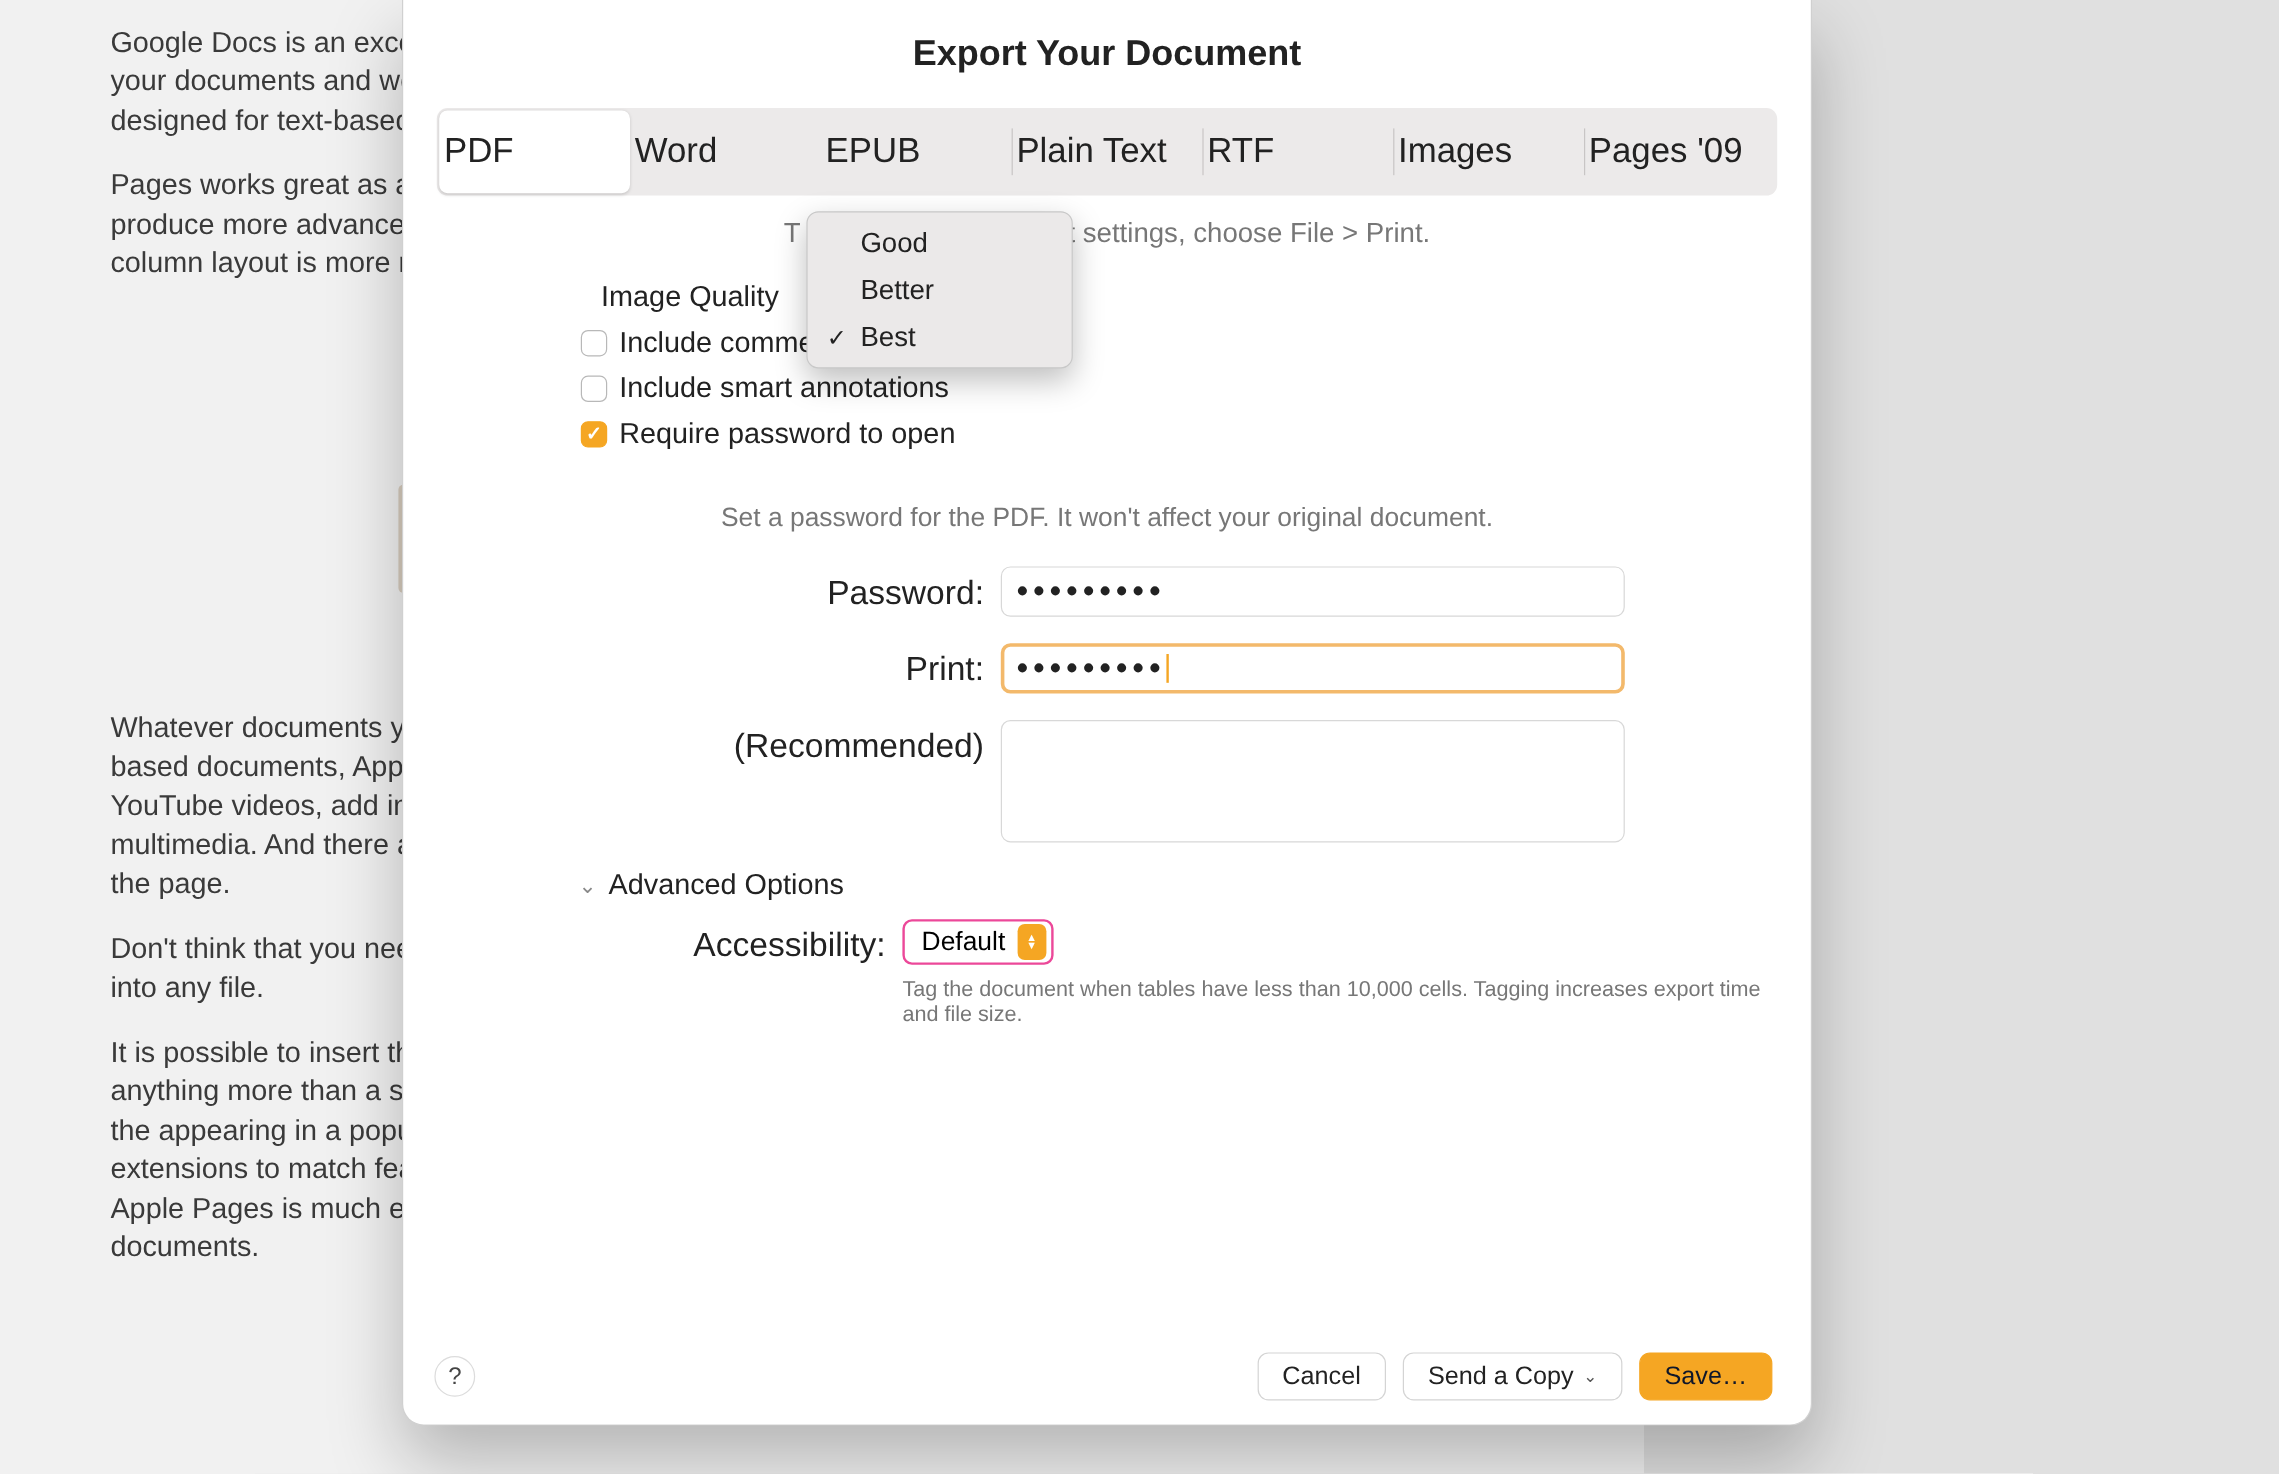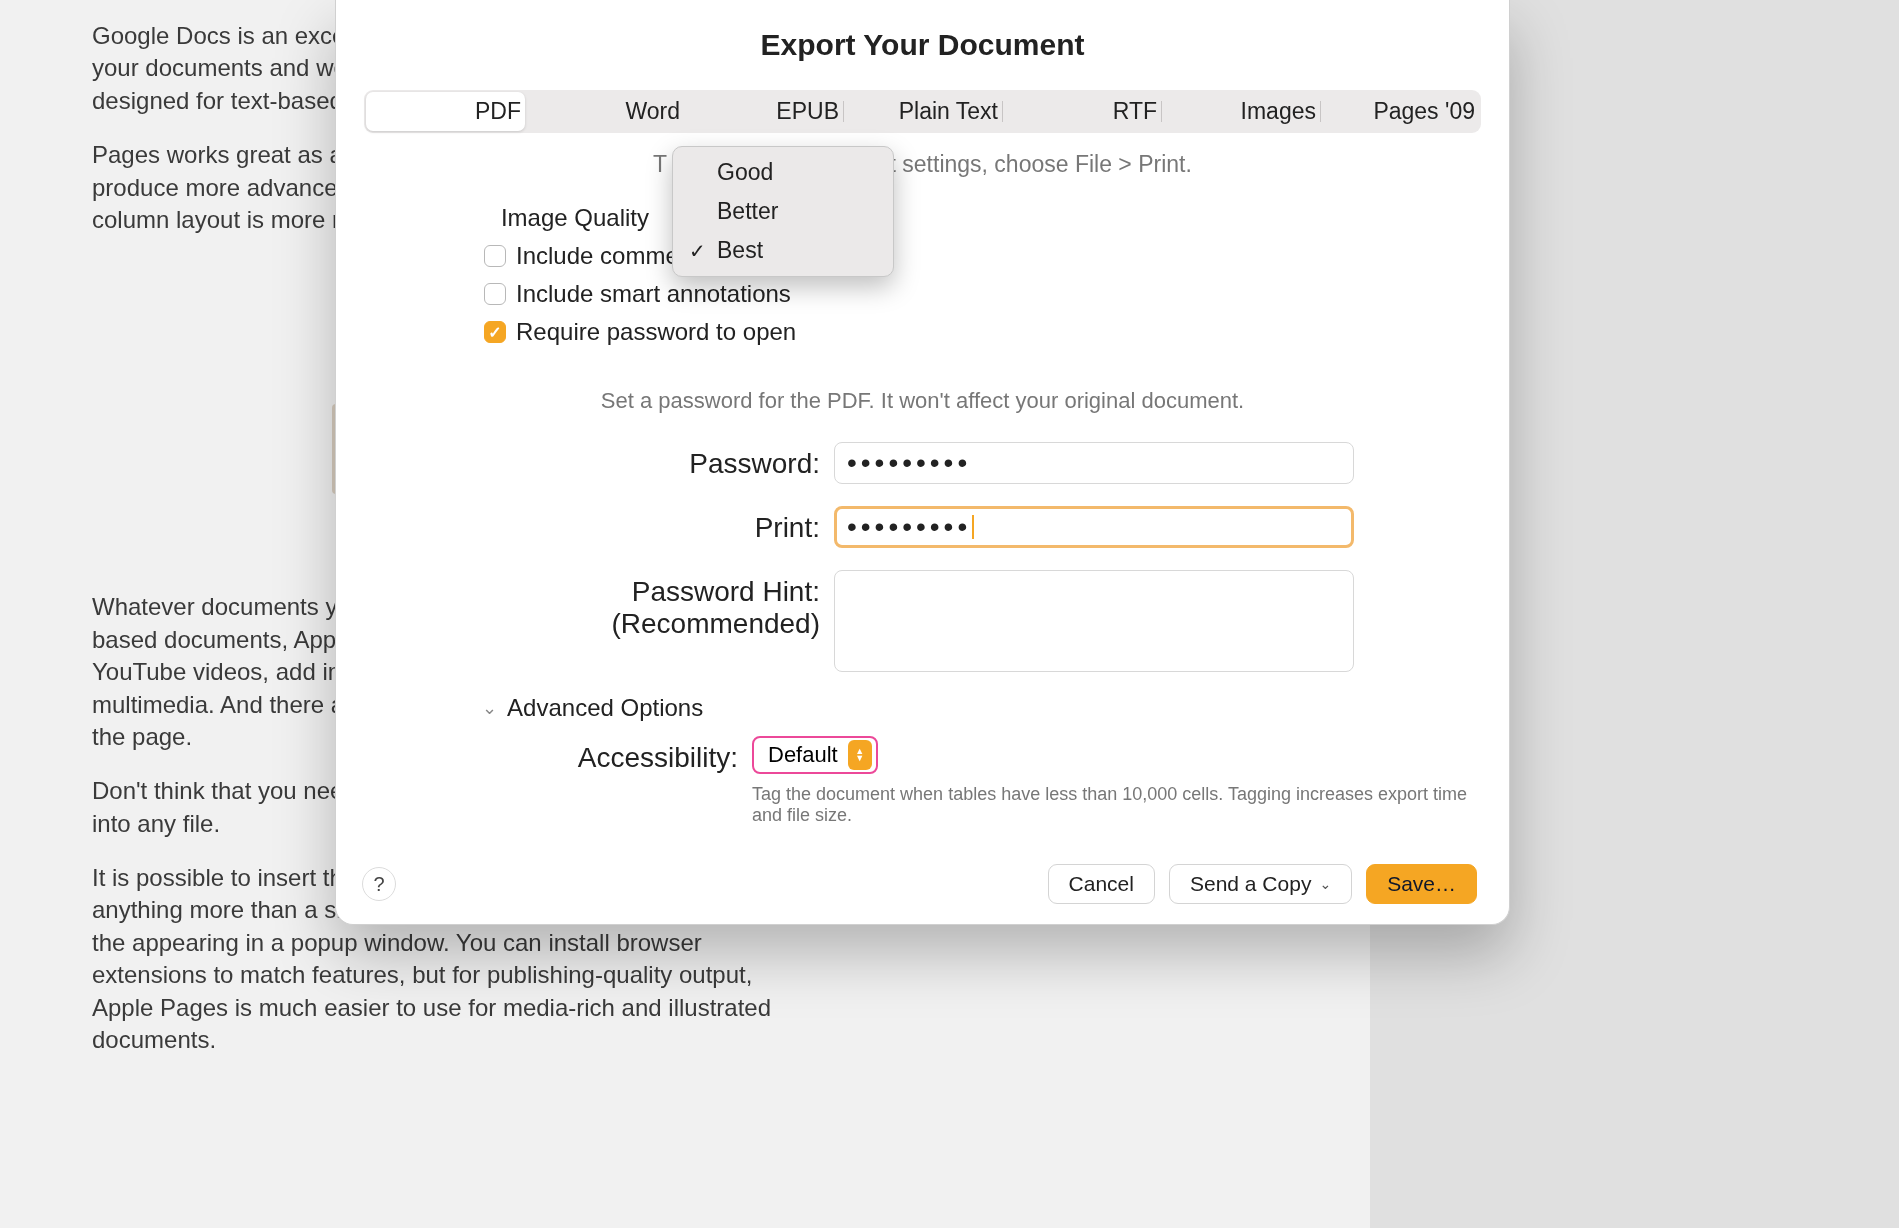--- a/index.html
+++ b/index.html
@@ -32,21 +32,21 @@
   }
   .apple-logo {
     position: absolute;
     left: 105px; top: 535px;
     font-size: 40px; color: #333;
   }
   
   .modal {
     position: absolute;
     left: 335px; top: 0;
-    width: 1175px; height: 925px;
+    width: 1175px; height: 1188px;
     background: #fff;
     border: 1px solid #d0d0d0;
     border-top: none;
     border-radius: 0 0 18px 18px;
     box-shadow: 0 30px 60px rgba(0,0,0,0.25);
     padding: 28px 24px 0 24px;
     display: flex; flex-direction: column;
   }
   .modal-title {
     text-align: center;
@@ -57,23 +57,23 @@
   }
   .tabbar {
     display: flex;
     background: #eceaea;
     border-radius: 9px;
     padding: 2px;
     margin: 0 4px 18px 4px;
   }
   .tab {
     flex: 1;
-    text-align: right;
-    padding: 6px 4px;
-    font-size: 23px;
+    text-align: left;
+    padding: 18px 4px;
+    font-size: 29px;
     color: #222;
     border-radius: 7px;
     cursor: pointer;
     position: relative;
   }
   .tab.active {
     background: #fff;
     box-shadow: 0 1px 3px rgba(0,0,0,0.15);
     font-weight: 500;
   }
@@ -336,21 +336,20 @@
     </div>
     <div class="form-row">
       <div class="form-label">Print:</div>
       <div class="text-input focus">
           <span>•••••••••</span>
           <span class="caret"></span>
         </div>
     </div>
     <div class="form-row">
       <div class="form-label">
-        <span class="sub">Password Hint:</span>
         <span class="sub">(Recommended)</span>
       </div>
       <div class="textarea"></div>
     </div>
 
     <div class="adv-header">
       <span class="adv-chevron">⌄</span>
       <span>Advanced Options</span>
     </div>
 

